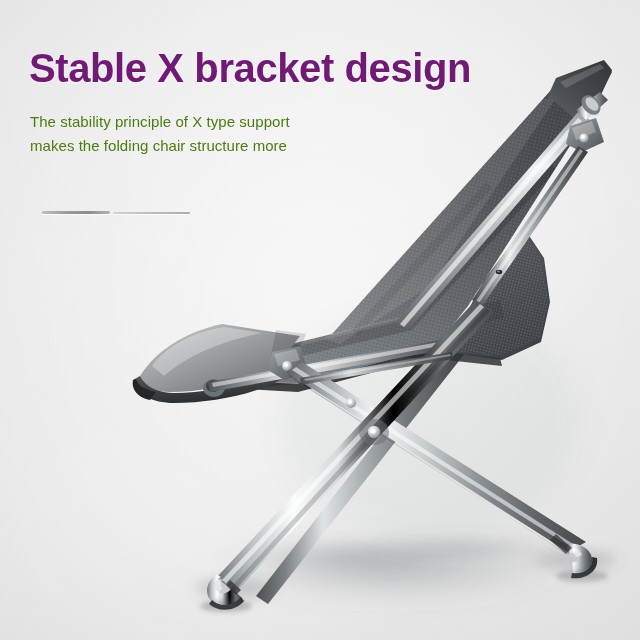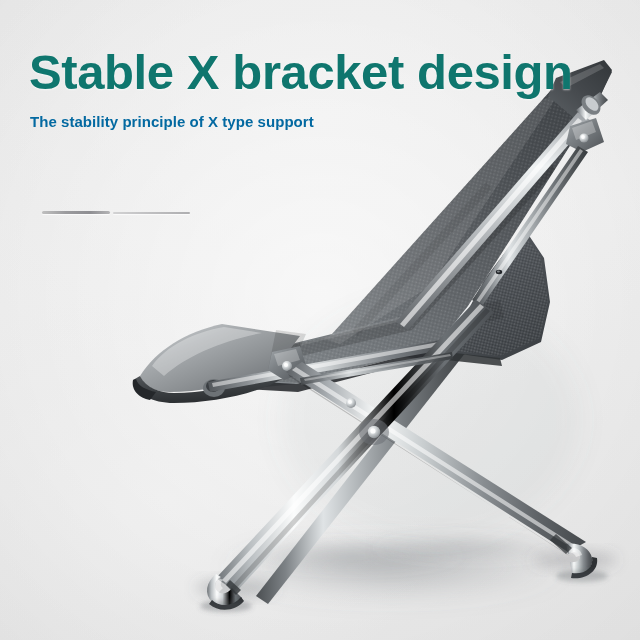--- a/index.html
+++ b/index.html
@@ -23,29 +23,29 @@
       radial-gradient(ellipse 90% 70% at 50% 18%, #f1f1f1 0%, rgba(241,241,241,0) 70%),
       linear-gradient(168deg, #eaeaea 0%, #ededed 40%, #e9e9e9 72%, #e6e6e6 100%);
   }
   .bg-vig {
     position:absolute; inset:0;
     background:radial-gradient(ellipse 78% 78% at 50% 46%, rgba(255,255,255,0.55) 0%, rgba(255,255,255,0) 58%, rgba(0,0,0,0.035) 100%);
   }
   
   .headline {
     position:absolute; left:29px; top:47px;
-    font-size:49px; font-weight:700; color:#0f766e;
+    font-size:40px; font-weight:700; color:#701a75;
     letter-spacing:-0.4px; line-height:1.06;
     white-space:nowrap;
     text-shadow:0 1px 2px rgba(255,255,255,0.6);
   }
   .subcopy {
     position:absolute; left:30px; top:110px;
     width:320px;
-    font-size:15px; font-weight:700; color:#0369a1;
+    font-size:15px; font-weight:400; color:#4d7c0f;
     line-height:23.5px; letter-spacing:0.05px;
   }
   .subcopy div { white-space:nowrap; }
   
   .rule { position:absolute; height:3px; top:211px; border-radius:2px; }
   .rule-a {
     left:42px; width:68px;
     background:linear-gradient(90deg,#bfbfbf 0%,#9b9b9e 35%,#8e8e92 70%,#b4b4b6 100%);
     box-shadow:0 1px 1px rgba(255,255,255,0.75);
   }
@@ -356,18 +356,19 @@
     <g>
       <ellipse cx="226" cy="606" rx="26" ry="6" fill="rgba(80,85,90,0.34)" filter="url(#blurXS)"></ellipse>
       <ellipse cx="582" cy="576" rx="26" ry="6" fill="rgba(80,85,90,0.30)" filter="url(#blurXS)"></ellipse>
     </g>
   </svg>
 
   <div class="headline">Stable X bracket design</div>
 
   <div class="subcopy">
     <div>The stability principle of X type support</div>
+    <div>makes the folding chair structure more</div>
   </div>
 
   <div class="rule rule-a"></div>
   <div class="rule rule-b"></div>
 
 </div>
 
 </body></html>

